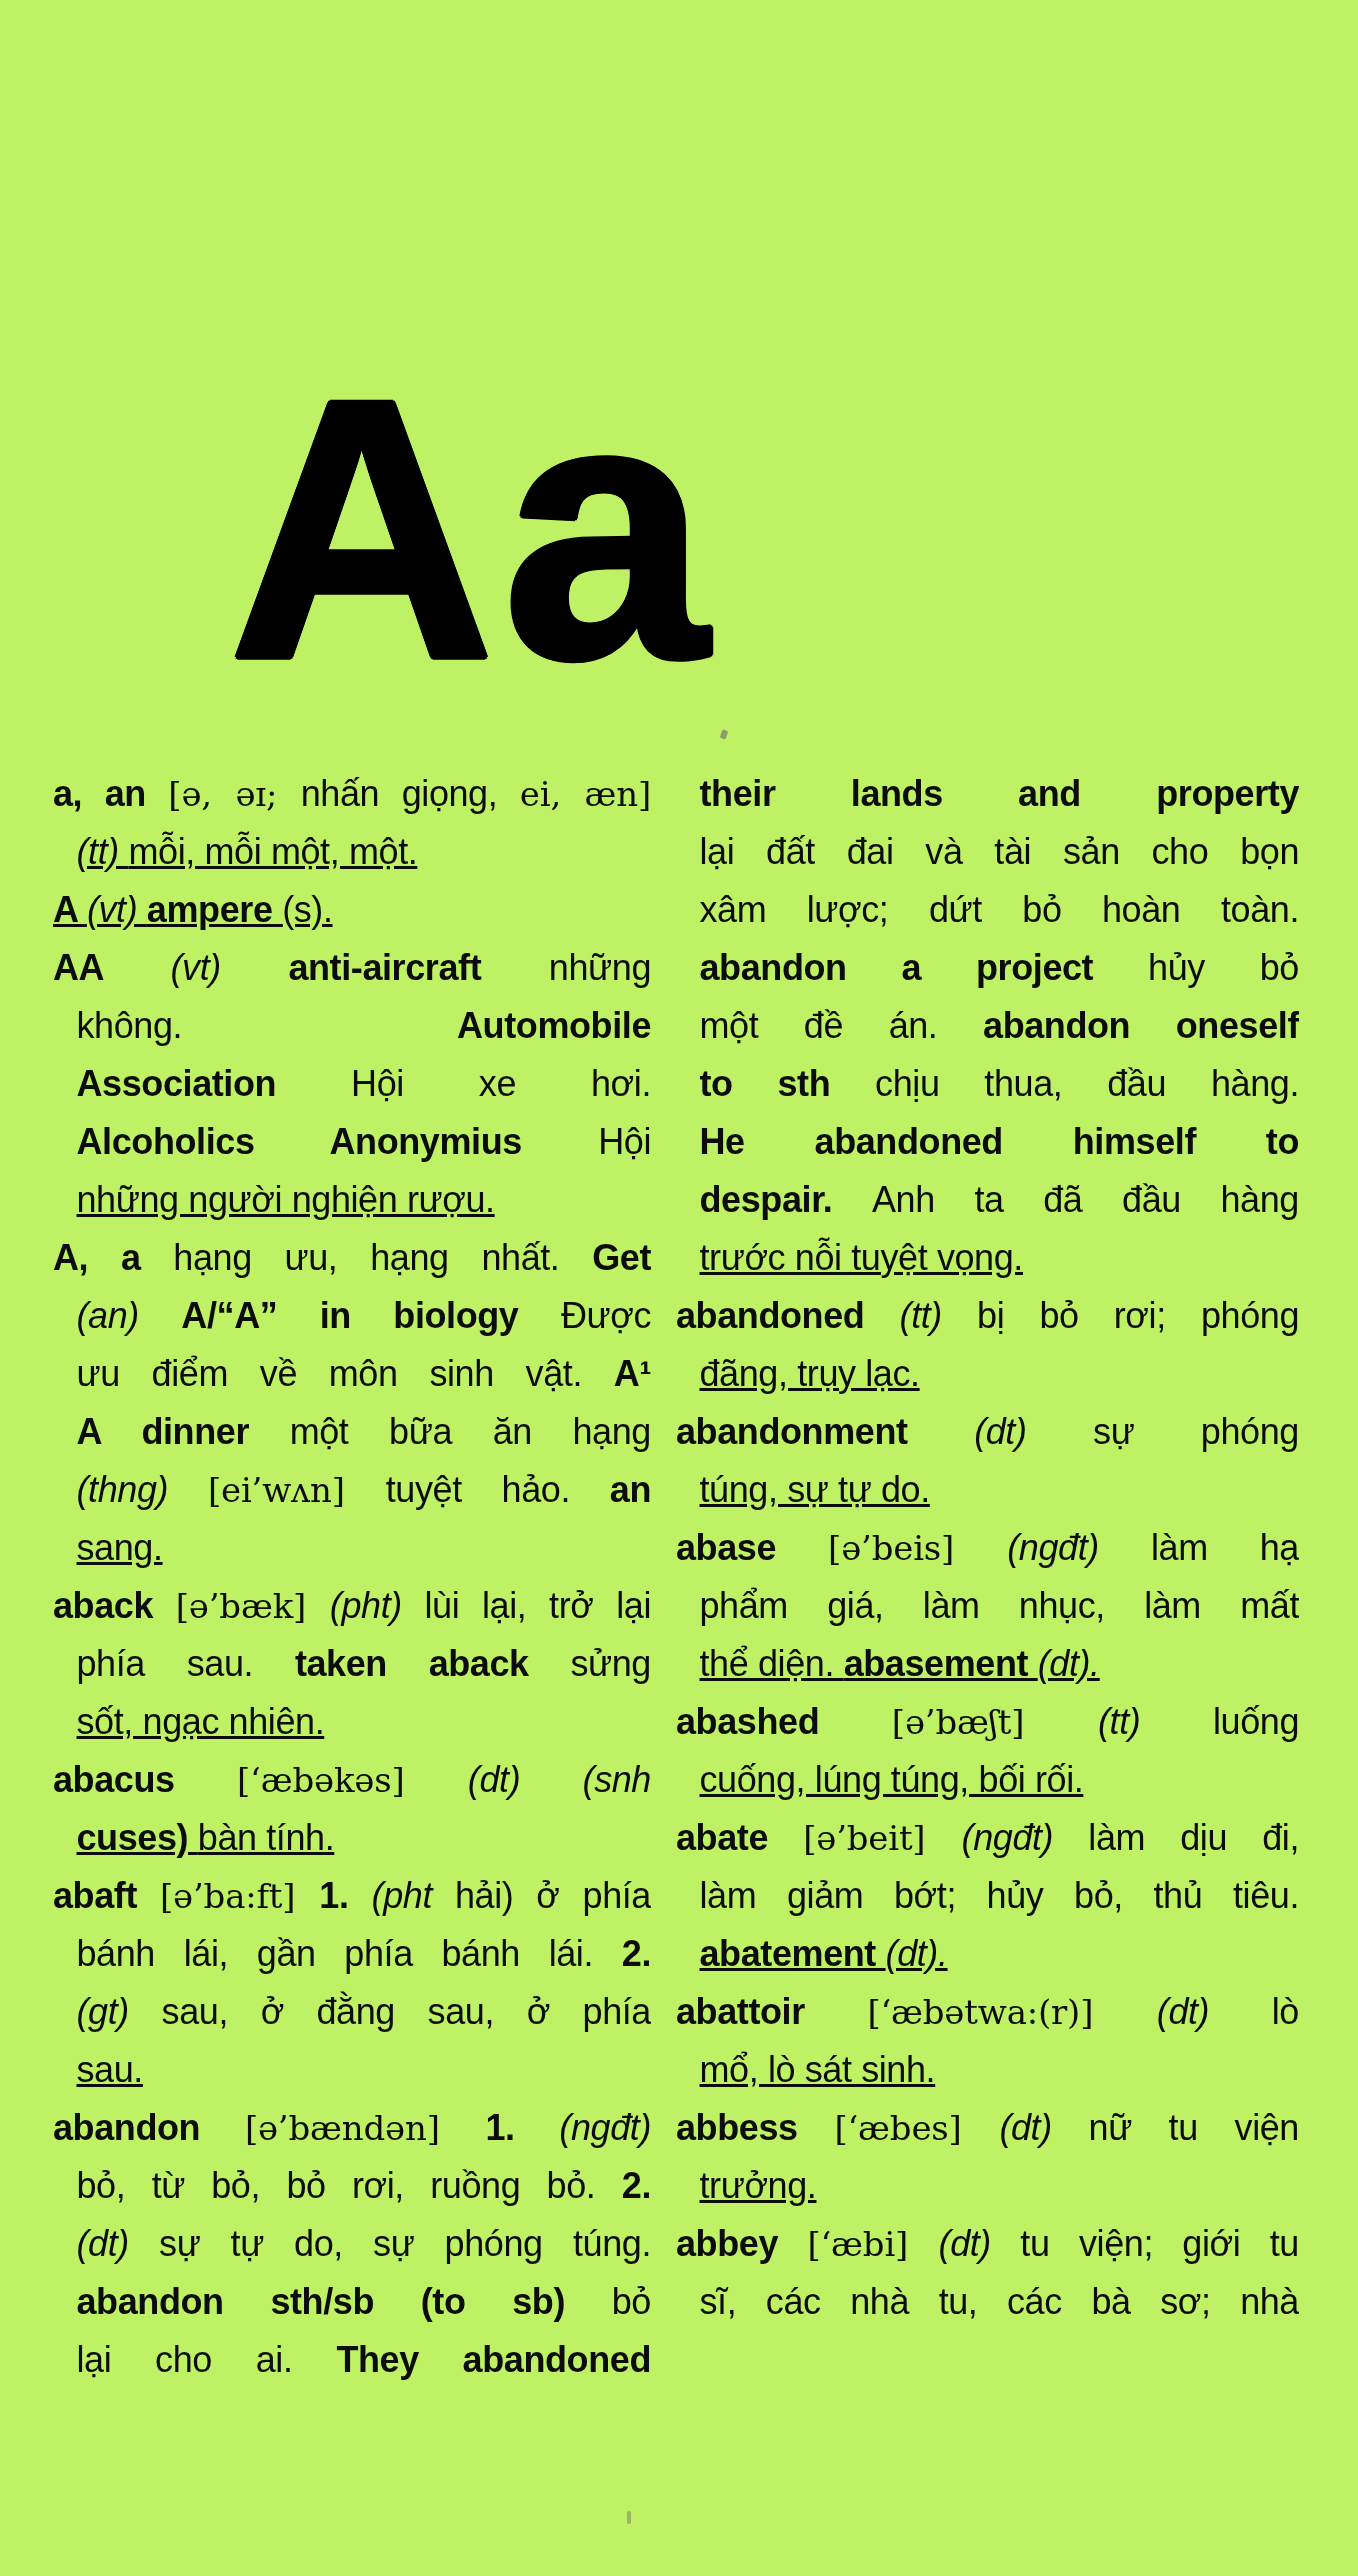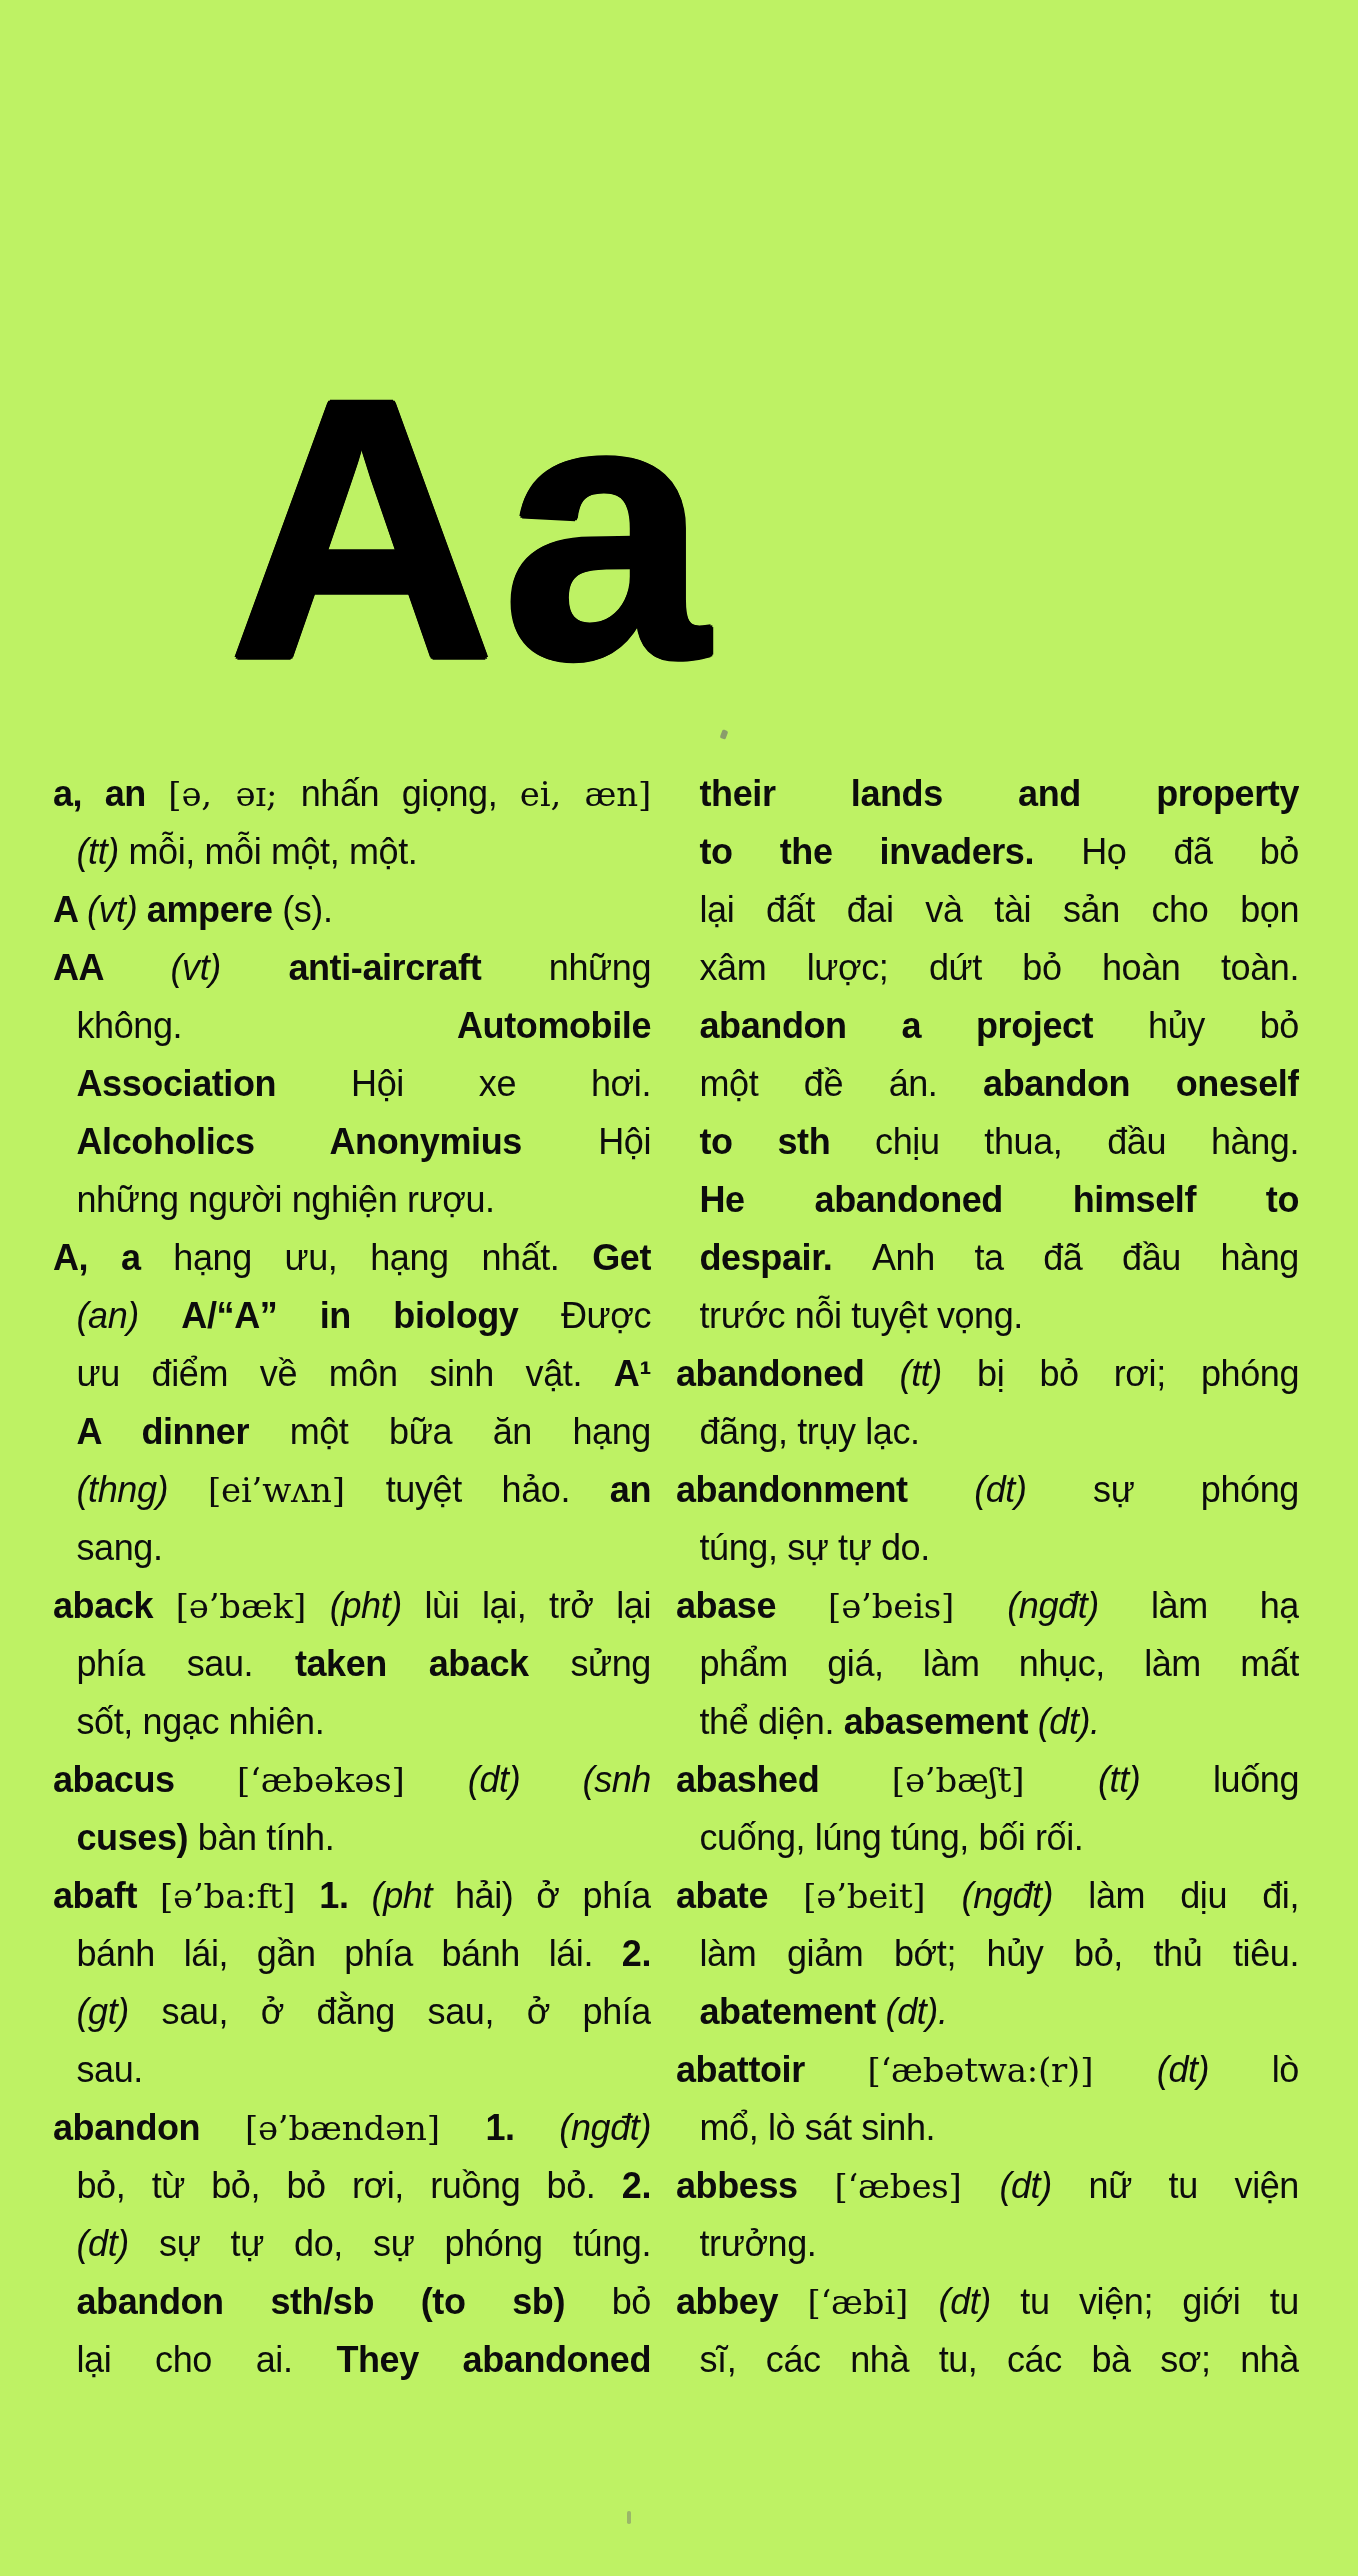--- a/index.html
+++ b/index.html
@@ -39,21 +39,21 @@
     line-height: 54px;
     padding-top: 3.6px;
     box-sizing: border-box;
     font-size: 36px;
     letter-spacing: -0.4px;
     text-align: justify;
     text-align-last: justify;
     overflow: hidden;
     white-space: normal;
   }
-  .line.last { text-align: center; text-align-last: left; }
+  .line.last { text-align: center; text-align-last: left; text-decoration: underline; }
   .line.indent { padding-left: 23.5px; }
 
   .seg-b { font-weight: 700; }
   .seg-r { font-weight: 400; }
   .seg-i { font-style: italic; font-weight: 400; }
   .seg-ph {
     font-family: "DejaVu Serif", "Liberation Serif", serif;
     font-size: 34px;
     letter-spacing: -0.2px;
   }
@@ -94,21 +94,20 @@
       <div class="line indent last"><span class="seg-r">sau.</span></div>
       <div class="line"><span class="seg-b">abandon </span><span class="seg-ph">[ə’bændən] </span><span class="seg-b">1. </span><span class="seg-i">(ngđt)</span></div>
       <div class="line indent"><span class="seg-r">bỏ, từ bỏ, bỏ rơi, ruồng bỏ. </span><span class="seg-b">2.</span></div>
       <div class="line indent"><span class="seg-i">(dt) </span><span class="seg-r">sự tự do, sự phóng túng.</span></div>
       <div class="line indent"><span class="seg-b">abandon sth/sb (to sb) </span><span class="seg-r">bỏ</span></div>
       <div class="line indent"><span class="seg-r">lại cho ai. </span><span class="seg-b">They abandoned</span></div>
     </div>
 
   <div class="col col-right" id="col-right">
       <div class="line indent"><span class="seg-b">their lands and property</span></div>
-      <div class="line indent"><span class="seg-b">to the invaders. </span><span class="seg-r">Họ đã bỏ</span></div>
       <div class="line indent"><span class="seg-r">lại đất đai và tài sản cho bọn</span></div>
       <div class="line indent"><span class="seg-r">xâm lược; dứt bỏ hoàn toàn.</span></div>
       <div class="line indent"><span class="seg-b">abandon a project </span><span class="seg-r">hủy bỏ</span></div>
       <div class="line indent"><span class="seg-r">một đề án. </span><span class="seg-b">abandon oneself</span></div>
       <div class="line indent"><span class="seg-b">to sth </span><span class="seg-r">chịu thua, đầu hàng.</span></div>
       <div class="line indent"><span class="seg-b">He abandoned himself to</span></div>
       <div class="line indent"><span class="seg-b">despair. </span><span class="seg-r">Anh ta đã đầu hàng</span></div>
       <div class="line indent last"><span class="seg-r">trước nỗi tuyệt vọng.</span></div>
       <div class="line"><span class="seg-b">abandoned </span><span class="seg-i">(tt) </span><span class="seg-r">bị bỏ rơi; phóng</span></div>
       <div class="line indent last"><span class="seg-r">đãng, trụy lạc.</span></div>

